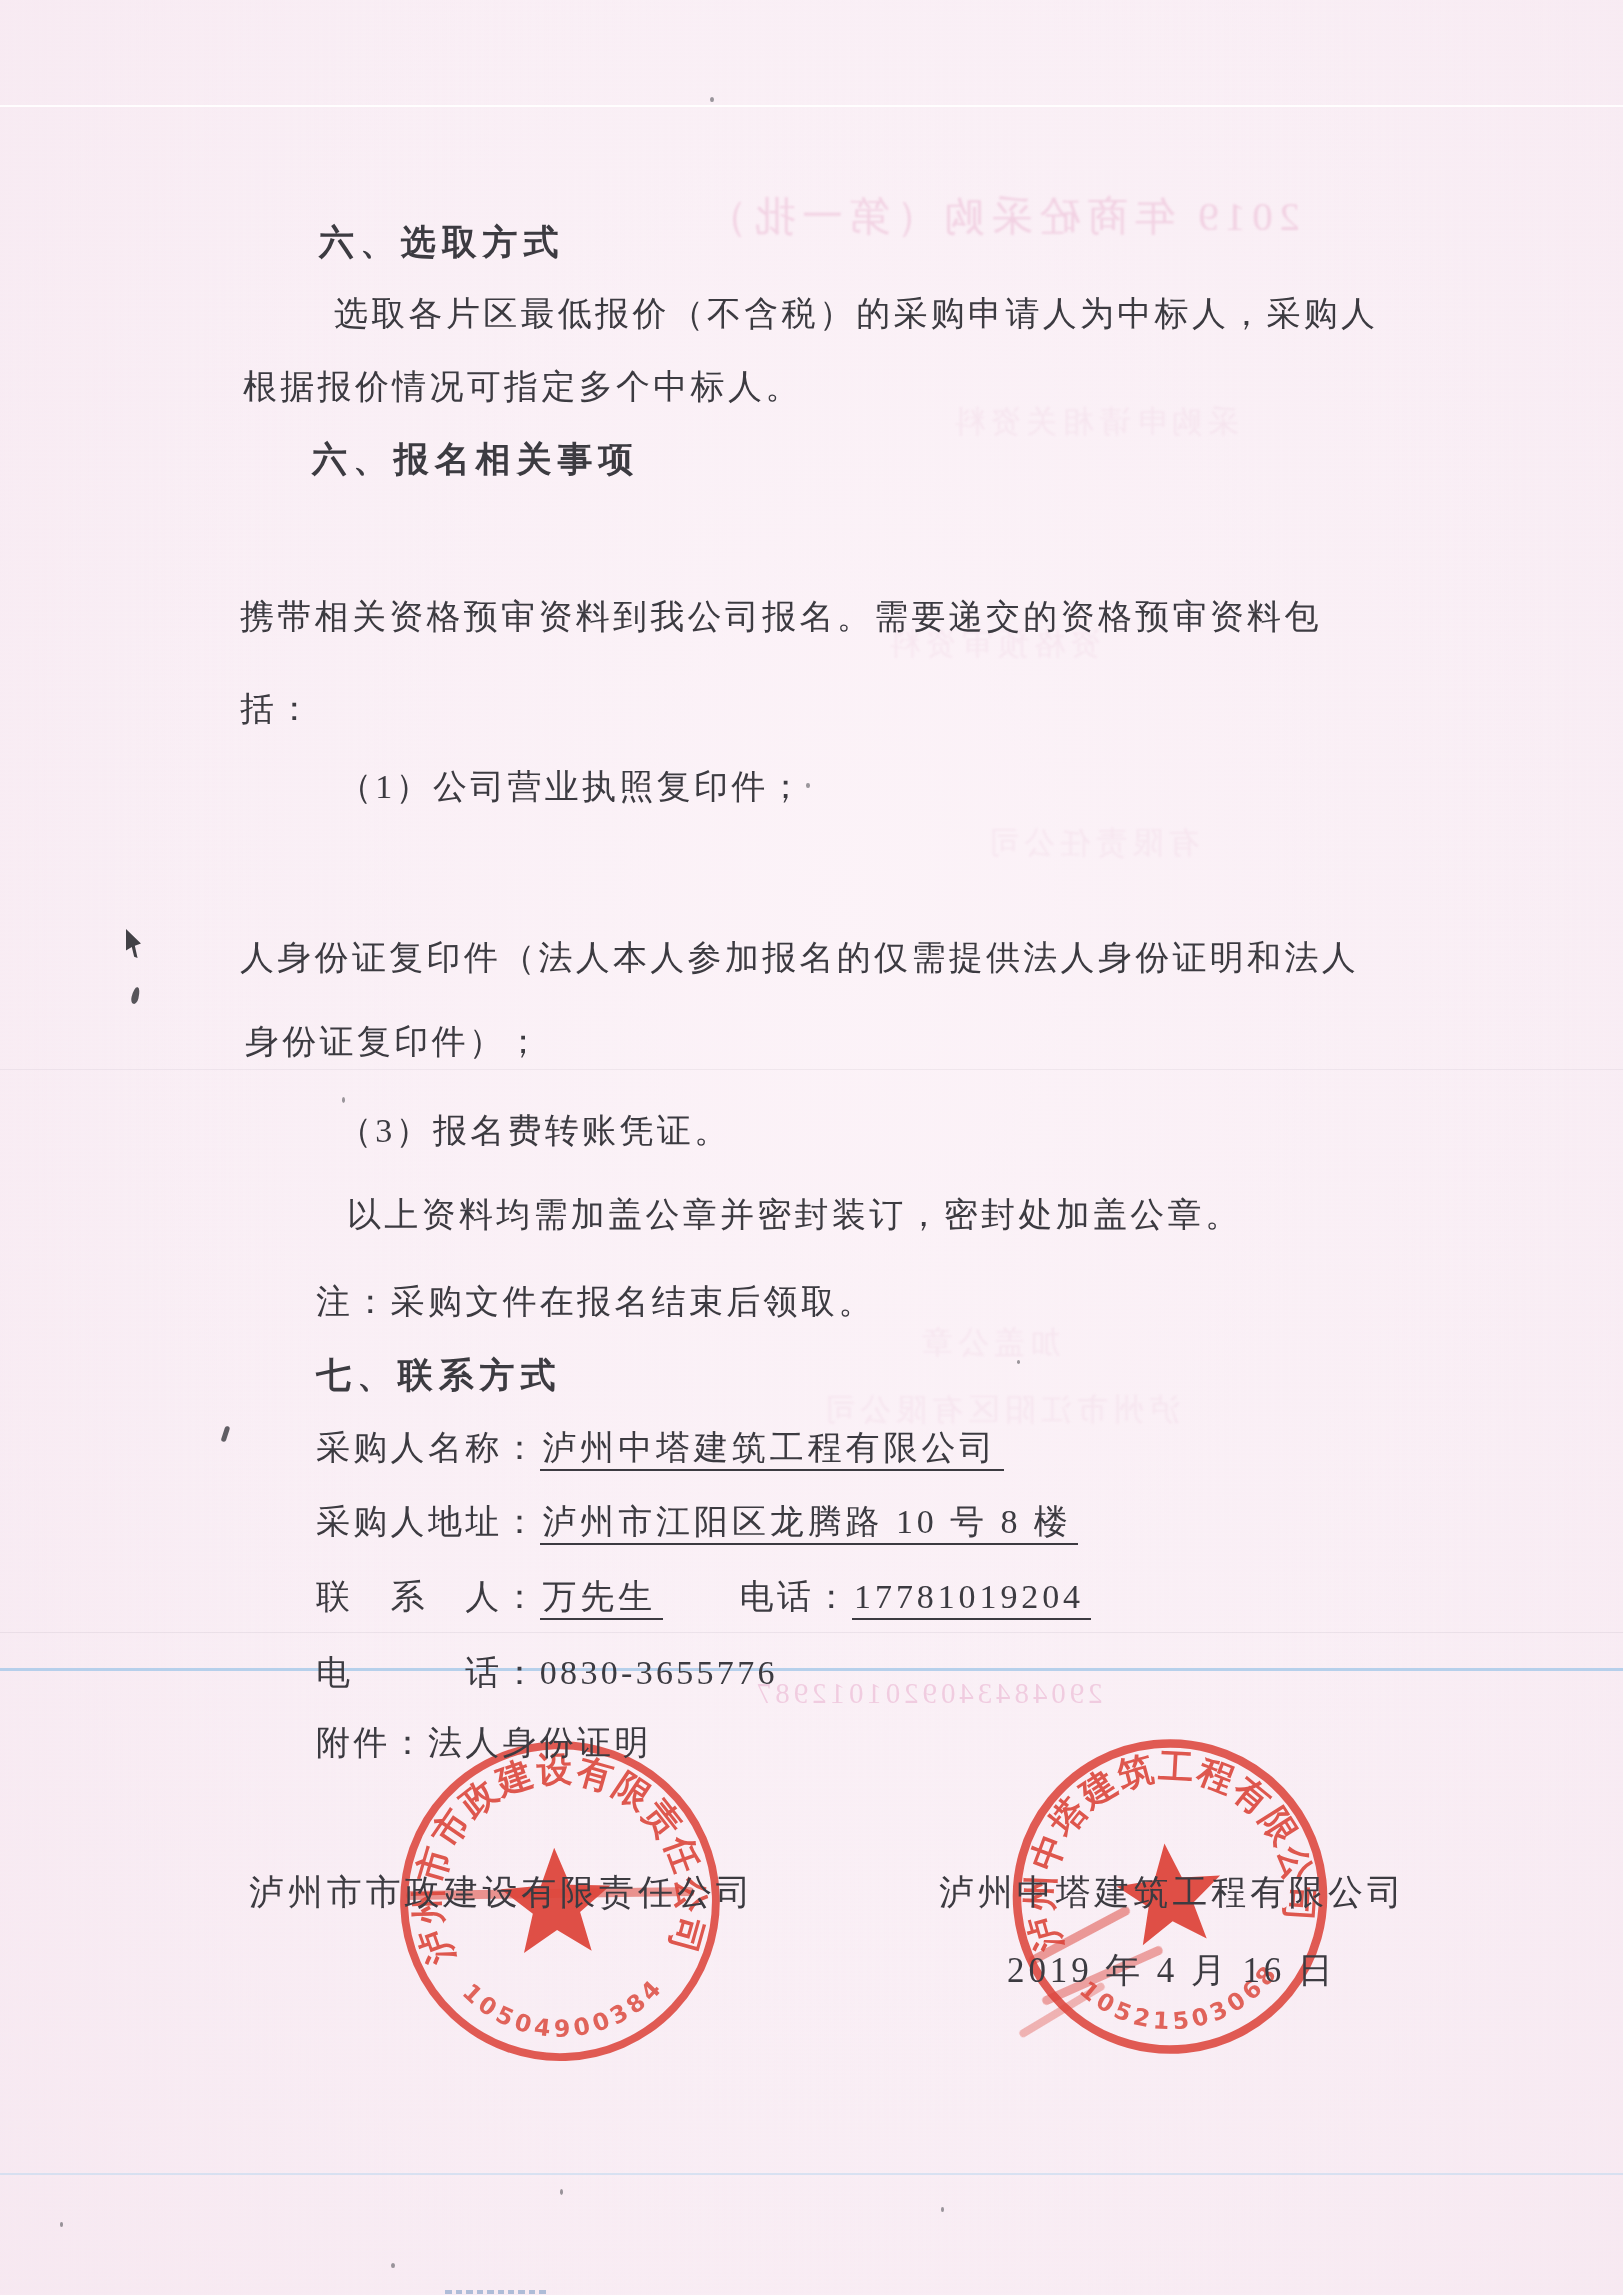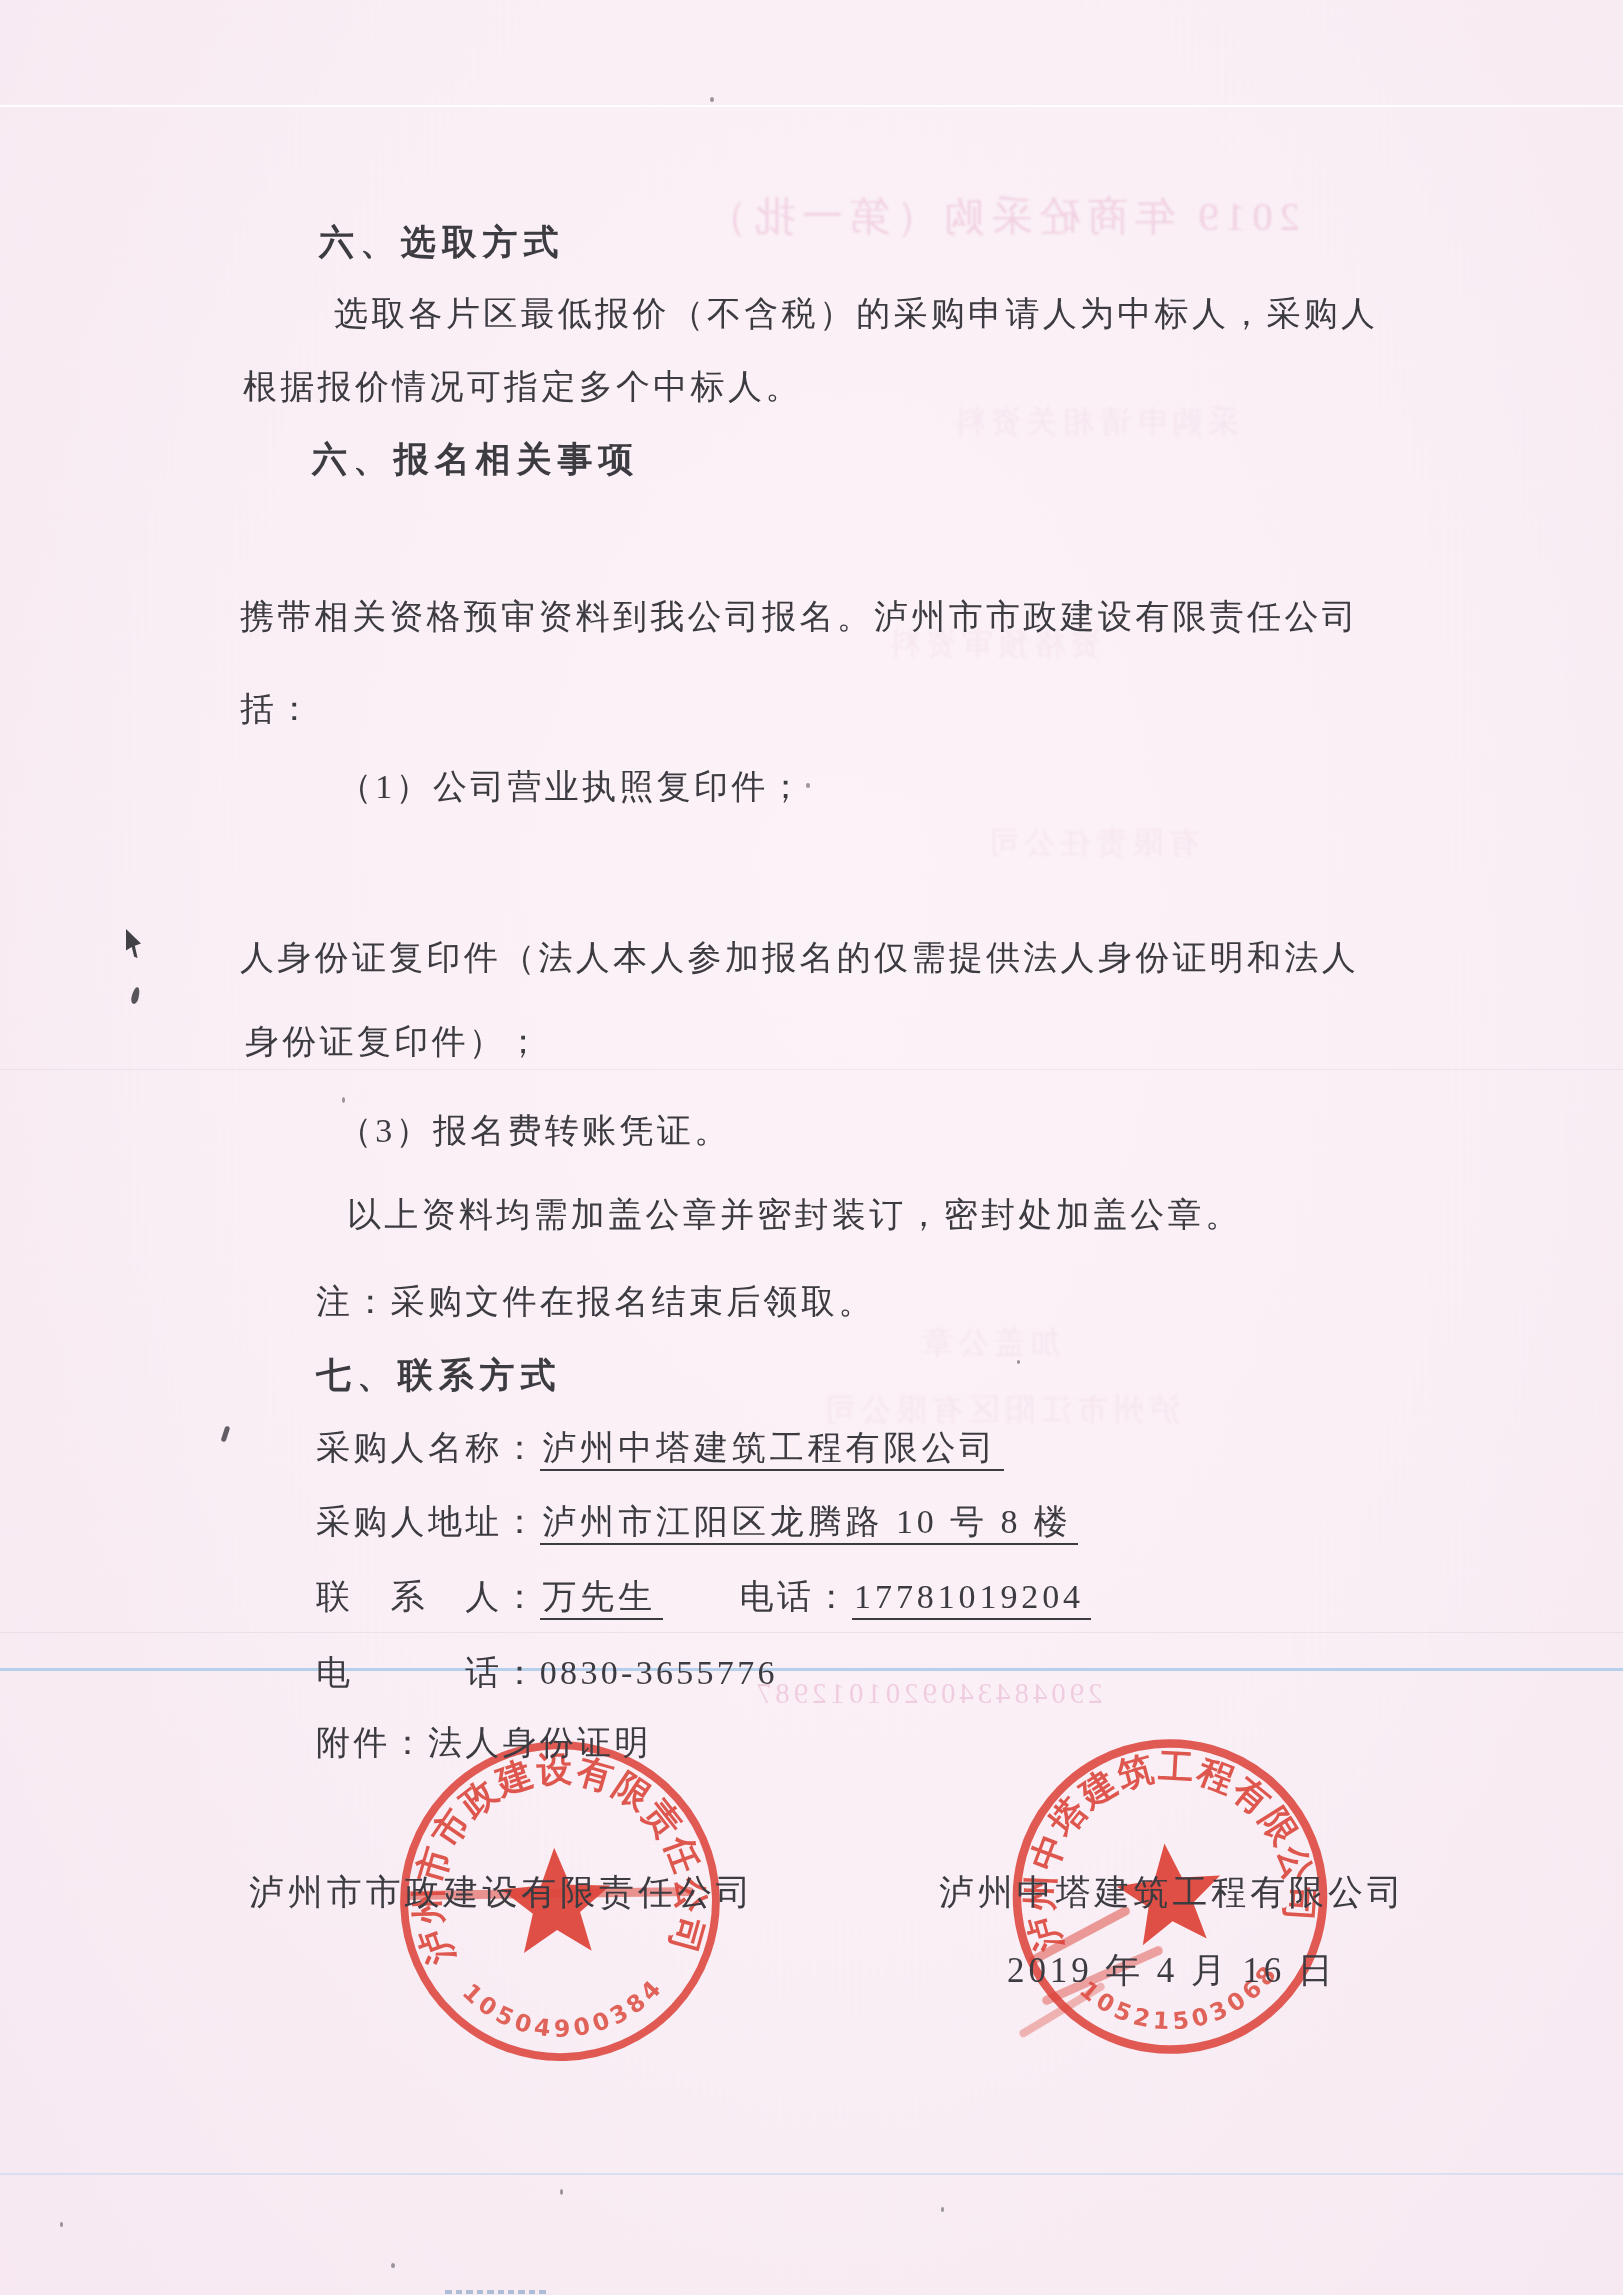--- a/index.html
+++ b/index.html
@@ -154,21 +154,21 @@
 
   <div class="redbar rb1"></div>
   <div class="redbar rb2"></div>
   <div class="redbar rb3"></div>
   <div class="redbar rb4"></div>
 
   <div class="ln l1 hd">六、选取方式</div>
   <div class="ln l2">选取各片区最低报价（不含税）的采购申请人为中标人，采购人</div>
   <div class="ln l3">根据报价情况可指定多个中标人。</div>
   <div class="ln l4 hd">六、报名相关事项</div>
-  <div class="ln l6">携带相关资格预审资料到我公司报名。泸州市市政建设有限责任公司</div>
+  <div class="ln l6">携带相关资格预审资料到我公司报名。需要递交的资格预审资料包</div>
   <div class="ln l7">括：</div>
   <div class="ln l8">（1）公司营业执照复印件；</div>
   <div class="ln l10">人身份证复印件（法人本人参加报名的仅需提供法人身份证明和法人</div>
   <div class="ln l11">身份证复印件）；</div>
   <div class="ln l12">（3）报名费转账凭证。</div>
   <div class="ln l13">以上资料均需加盖公章并密封装订，密封处加盖公章。</div>
   <div class="ln l14">注：采购文件在报名结束后领取。</div>
   <div class="ln l15 hd">七、联系方式</div>
 
   <div class="ln l16"><span>采购人名称：</span><span class="uv">泸州中塔建筑工程有限公司</span></div>

